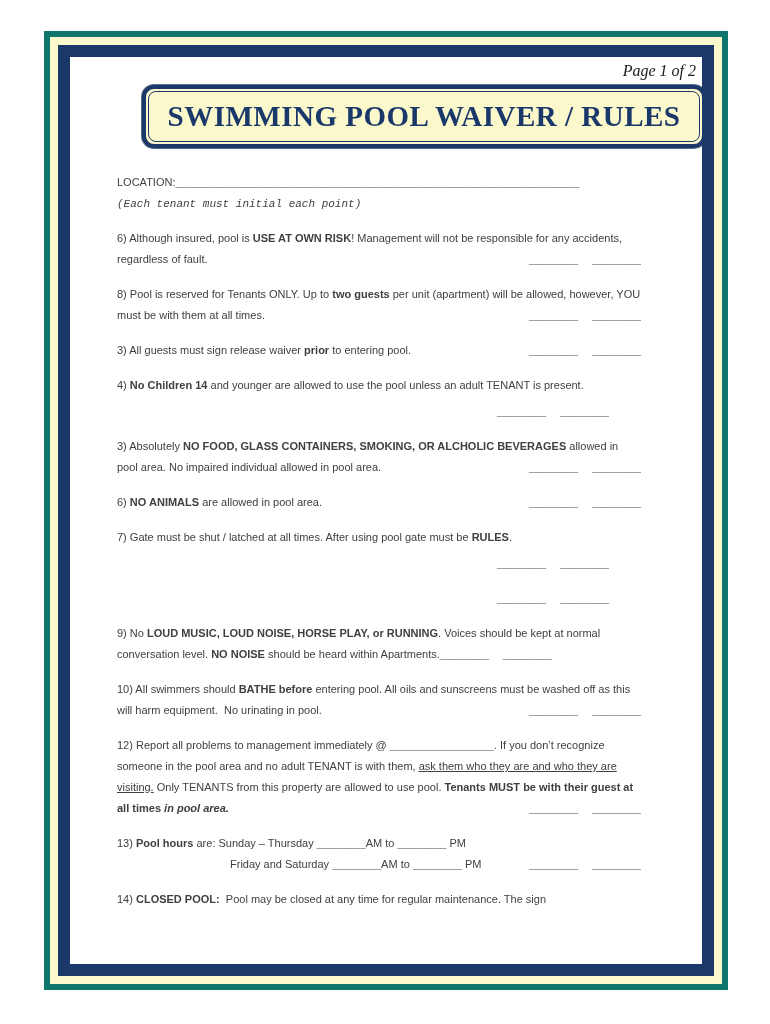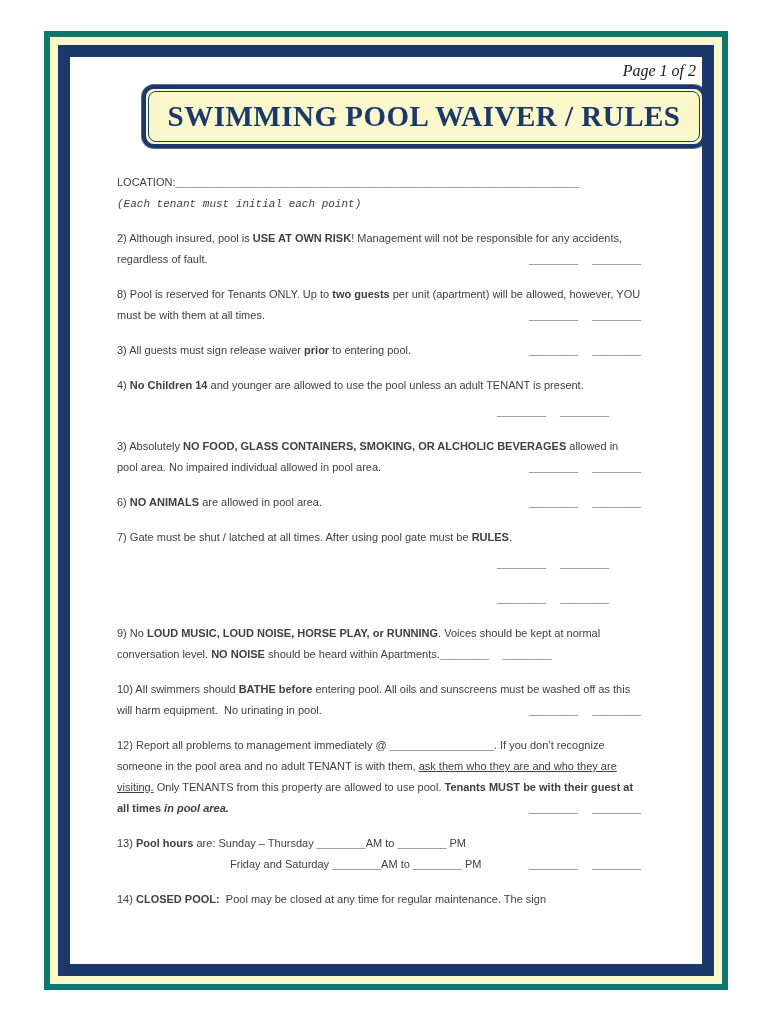--- a/index.html
+++ b/index.html
@@ -66,21 +66,21 @@
     </div>
 
     <div class="text-col">
       <div class="location-line">
         <span>LOCATION:</span><span class="blank">__________________________________________________________________</span>
       </div>
       <div class="subtitle">(Each tenant must initial each point)</div>
 
       <div class="rules">
           <div class="rule">
-            <div class="rule-line"><span>2) Although insured, pool is </span><span class="b">USE AT OWN RISK</span><span>! Management will not be responsible for any accidents, regardless of fault.</span></div>
+            <div class="rule-line"><span>6) Although insured, pool is </span><span class="b">USE AT OWN RISK</span><span>! Management will not be responsible for any accidents, regardless of fault.</span></div>
             <span class="initials right"><span class="blank">________</span><span class="blank">________</span></span>
           </div>
           <div class="rule">
             <div class="rule-line"><span>8) Pool is reserved for Tenants ONLY. Up to </span><span class="b">two guests</span><span> per unit (apartment) will be allowed, however, YOU must be with them at all times.</span></div>
             <span class="initials right"><span class="blank">________</span><span class="blank">________</span></span>
           </div>
           <div class="rule">
             <div class="rule-line"><span>3) All guests must sign release waiver </span><span class="b">prior</span><span> to entering pool.</span></div>
             <span class="initials right"><span class="blank">________</span><span class="blank">________</span></span>
           </div>

